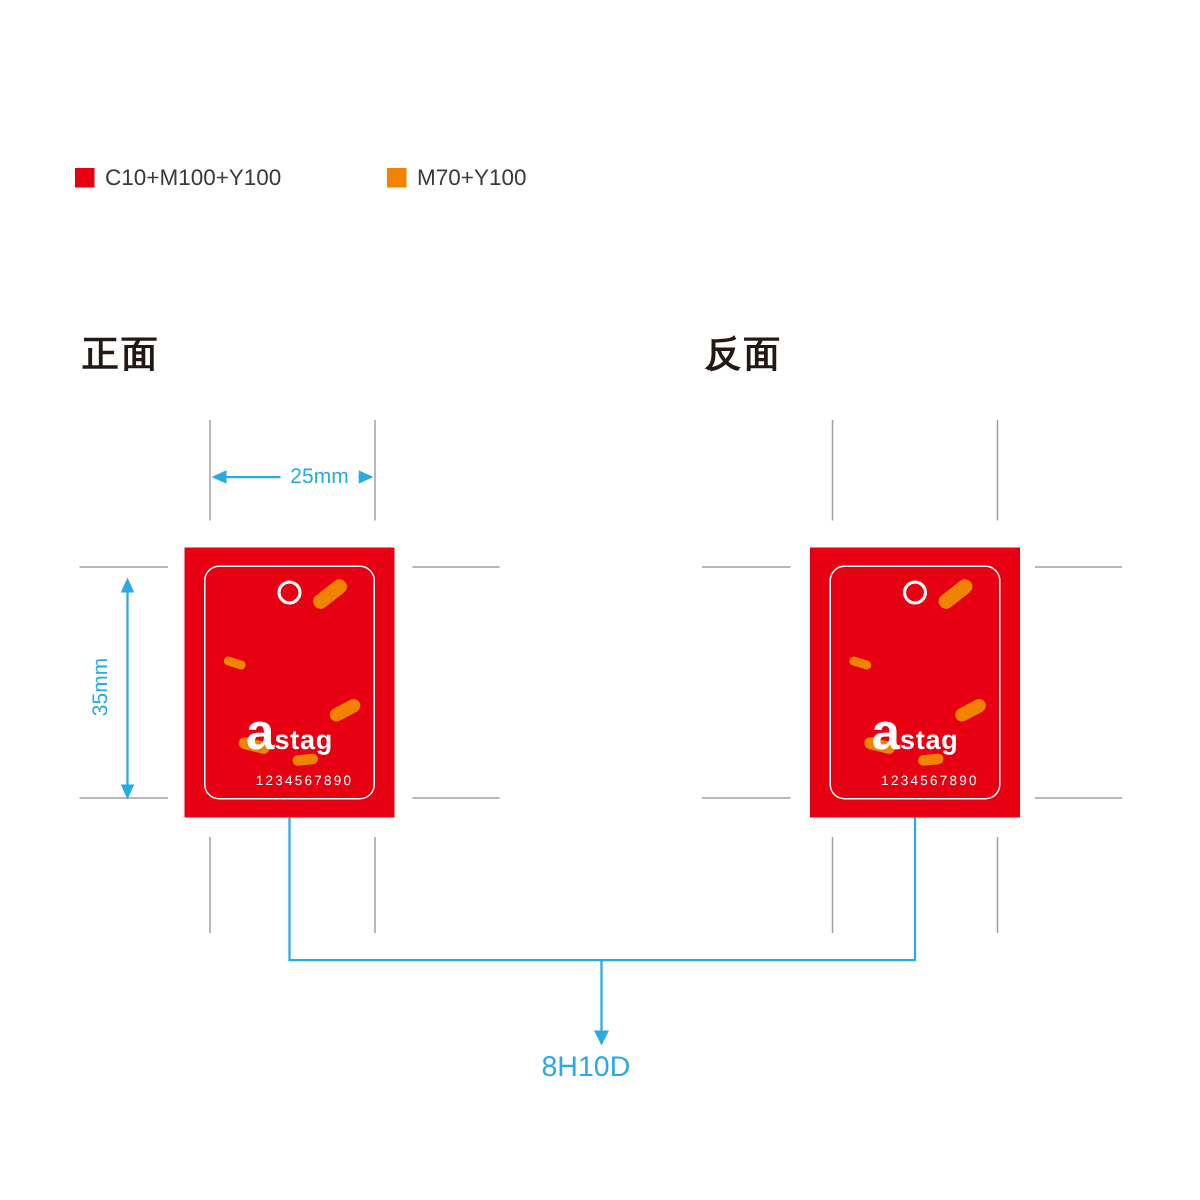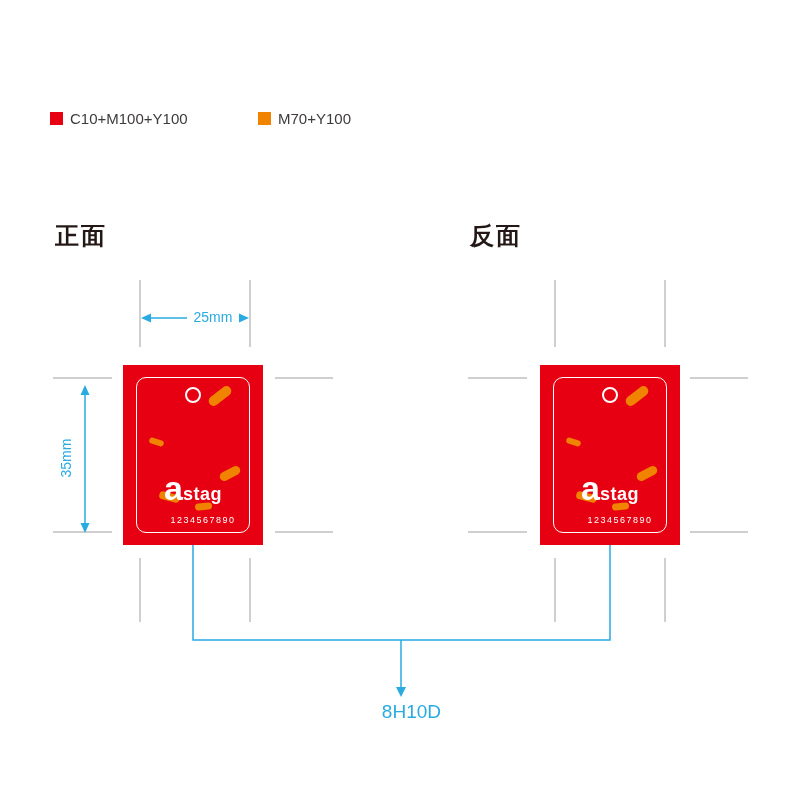--- a/index.html
+++ b/index.html
@@ -28,21 +28,21 @@
   .logo .a { font-size: 34px; }
   .logo .rest { font-size: 18px; letter-spacing: 0.5px; }
   .tag-number { position: absolute; left: 0; right: 0; top: 150px; text-align: center;
                 color: #ffffff; font-size: 9px; letter-spacing: 1.5px; margin-left: 20px; }
 
   
   .overlay { position: absolute; left: 0; top: 0; }
   .dim-label { position: absolute; color: #29abe2; font-size: 14px; background: #ffffff;
                text-align: center; padding: 1px 0; }
   .dim-label.vert { transform: rotate(-90deg); }
-  .code-label { position: absolute; color: #29abe2; font-size: 19px; text-align: right; }
+  .code-label { position: absolute; color: #29abe2; font-size: 19px; text-align: left; }
 </style>
 </head>
 <body>
 
 <div class="canvas">
 
   <div class="legend-item" style="left:50px; top:110px;text-align:right;">
     <span class="swatch red"></span>
     <span class="legend-label">C10+M100+Y100</span>
   </div>

